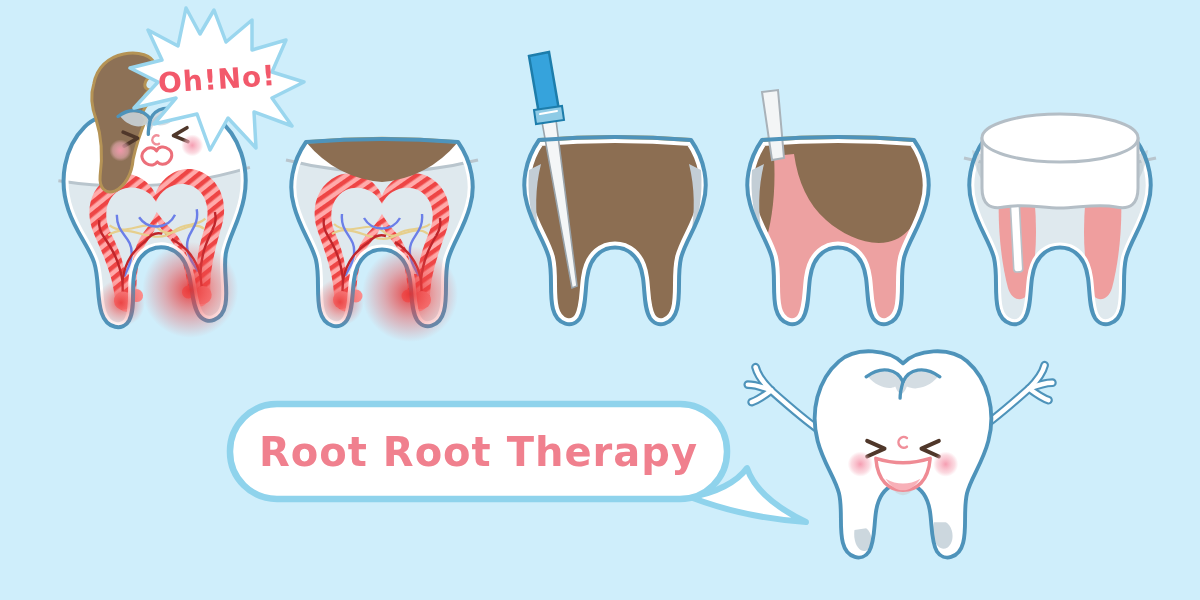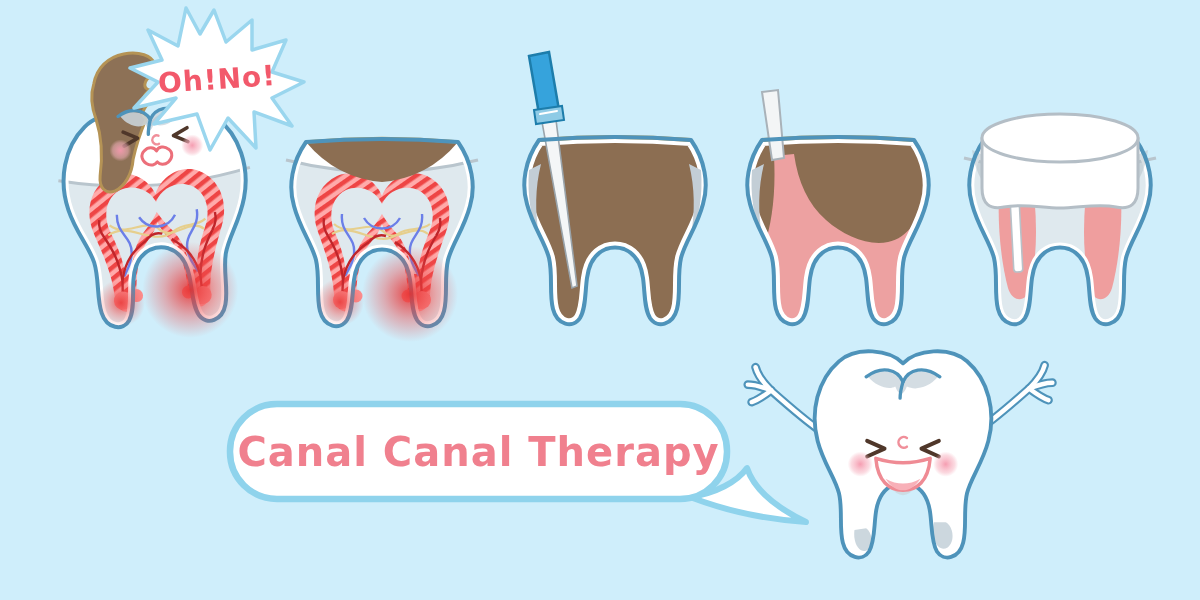--- a/index.html
+++ b/index.html
@@ -220,15 +220,15 @@
       <path d="M 104 101 A 5.5 5.5 0 1 0 104 110" fill="none" stroke="#f08f9a" stroke-width="2.6" stroke-linecap="round"></path>
       <g>
         <path d="M 72 122 Q 100 131 128 122 C 126 146 114 155 100 155 C 86 155 74 146 72 122 Z" fill="#ffffff" stroke="#ef8b94" stroke-width="3.6" stroke-linejoin="round"></path>
         <path d="M 82 143 Q 100 153 118 143 C 112 152 106 155 100 155 C 94 155 88 152 82 143 Z" fill="#f8b0b8"></path>
       </g>
     </g>
   </g>
 </svg>
 
 <div class="ohno-label">Oh!No!</div>
-<div class="bubble-label">Canal Canal Therapy</div>
+<div class="bubble-label">Root Root Therapy</div>
 
 </div>
 
 </body></html>

